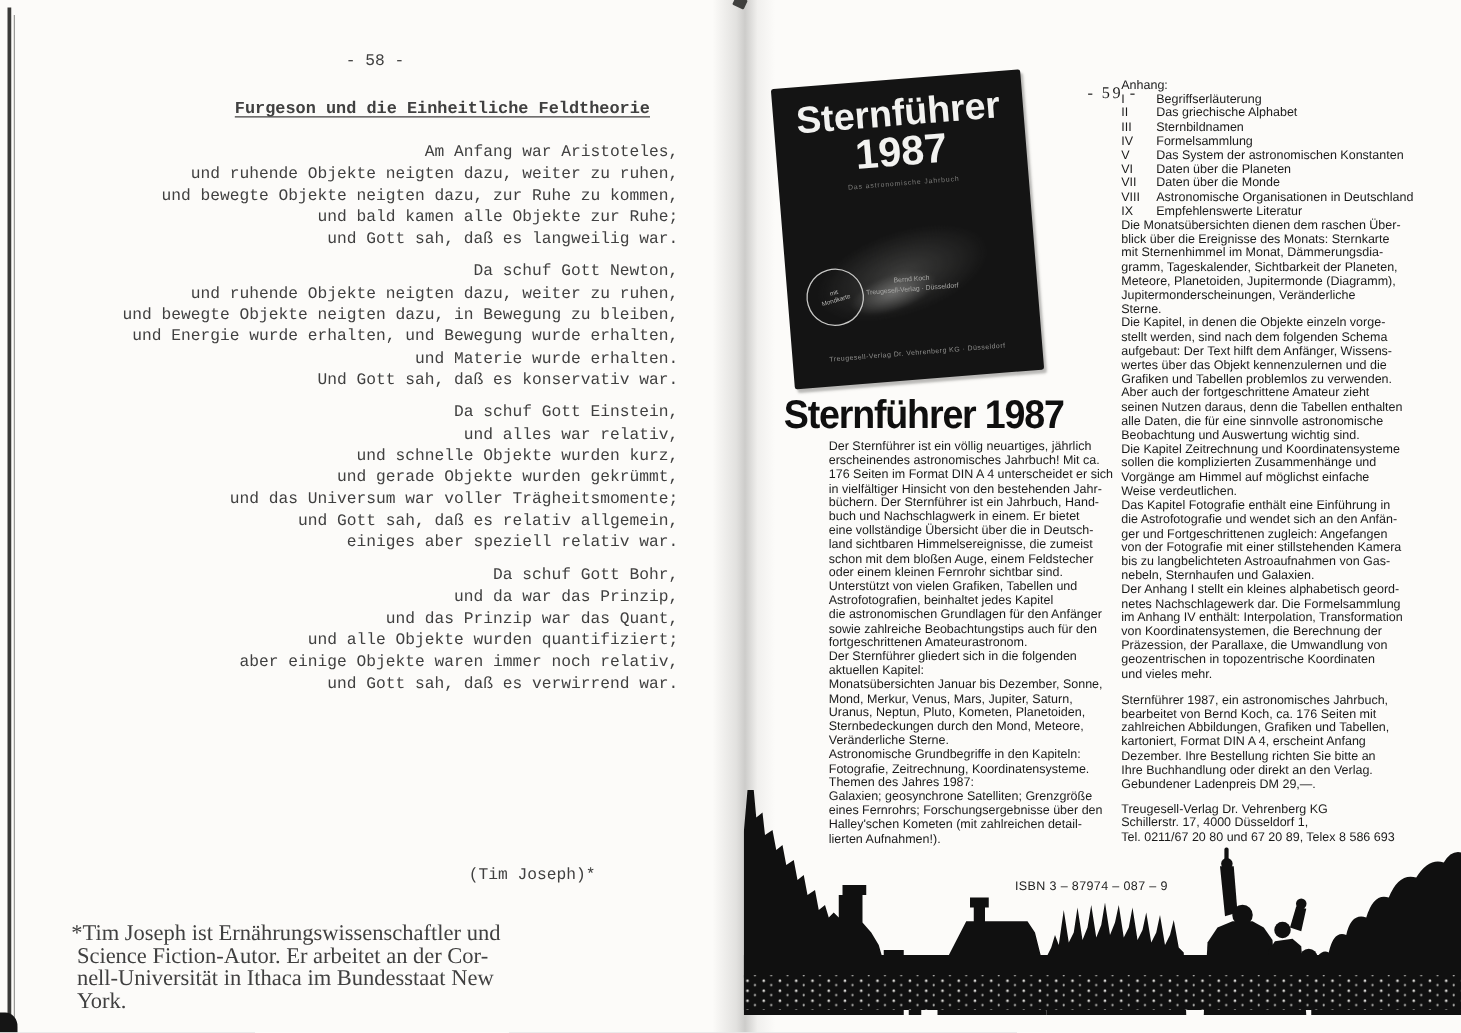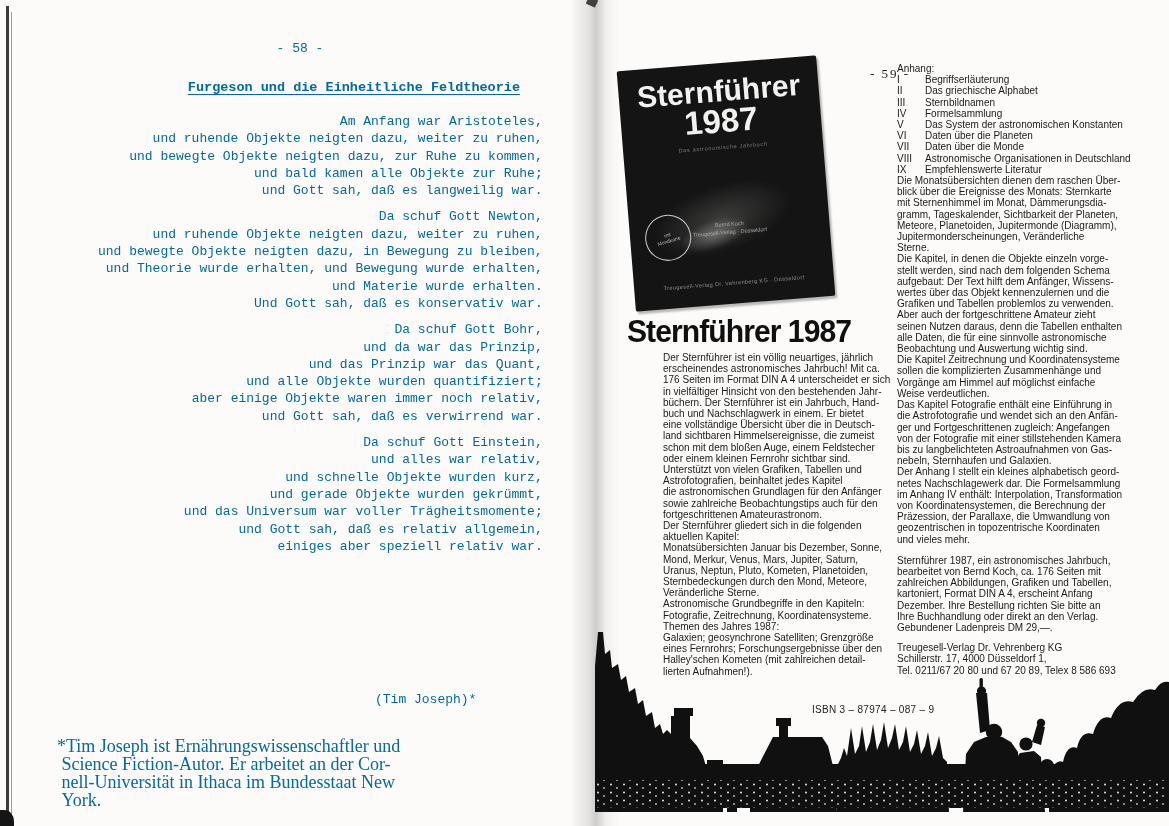--- a/index.html
+++ b/index.html
@@ -1,21 +1,21 @@
 <!DOCTYPE html>
 <html><head>
 <meta charset="utf-8">
 <style>
   html,body { margin:0; padding:0; background:#dedede; }
   #canvas {
     position:relative; width:1169px; height:826px; margin:0 auto;
     background:#fcfbf9; overflow:hidden;
     font-family:"Liberation Sans", sans-serif; color:#1a1a1a;
   }
-  .mono { font-family:"Liberation Mono","DejaVu Sans Mono",monospace; color:#0369a1; }
+  .mono { font-family:"Liberation Mono","DejaVu Sans Mono",monospace; color:#404040; }
 
   
   .edge-line-a { position:absolute; left:6px; top:6px; width:3px; height:818px; background:#3a3a38; }
   .edge-line-b { position:absolute; left:11px; top:12px; width:1px; height:808px; background:#9a9a98; }
   .corner-blob { position:absolute; left:0; top:810px; width:14px; height:16px; background:#151515; border-radius:0 70% 0 0; }
   .top-mark { position:absolute; left:587px; top:-2px; width:10px; height:8px; background:#3c3c3a; transform:rotate(25deg); border-radius:1px; }
   .gutter {
     position:absolute; left:570px; top:0; width:50px; height:826px;
     background:linear-gradient(90deg, rgba(90,90,88,0) 0%, rgba(90,90,88,0.16) 38%,
       rgba(70,70,68,0.26) 52%, rgba(90,90,88,0.07) 72%, rgba(90,90,88,0) 100%);
@@ -87,36 +87,36 @@
     <div class="lp-poem mono">
 
     <p>Am Anfang war Aristoteles,
 und ruhende Objekte neigten dazu, weiter zu ruhen,
 und bewegte Objekte neigten dazu, zur Ruhe zu kommen,
 und bald kamen alle Objekte zur Ruhe;
 und Gott sah, daß es langweilig war.</p>
         <p>Da schuf Gott Newton,
 und ruhende Objekte neigten dazu, weiter zu ruhen,
 und bewegte Objekte neigten dazu, in Bewegung zu bleiben,
-und Theorie wurde erhalten, und Bewegung wurde erhalten,
+und Energie wurde erhalten, und Bewegung wurde erhalten,
 und Materie wurde erhalten.
 Und Gott sah, daß es konservativ war.</p>
-        <p>Da schuf Gott Bohr,
-und da war das Prinzip,
-und das Prinzip war das Quant,
-und alle Objekte wurden quantifiziert;
-aber einige Objekte waren immer noch relativ,
-und Gott sah, daß es verwirrend war.</p>
         <p>Da schuf Gott Einstein,
 und alles war relativ,
 und schnelle Objekte wurden kurz,
 und gerade Objekte wurden gekrümmt,
 und das Universum war voller Trägheitsmomente;
 und Gott sah, daß es relativ allgemein,
 einiges aber speziell relativ war.</p>
+        <p>Da schuf Gott Bohr,
+und da war das Prinzip,
+und das Prinzip war das Quant,
+und alle Objekte wurden quantifiziert;
+aber einige Objekte waren immer noch relativ,
+und Gott sah, daß es verwirrend war.</p>
       </div>
     <div class="lp-attribution mono">(Tim Joseph)*</div>
     <div class="lp-footnote mono">*Tim Joseph ist Ernährungswissenschaftler und
  Science Fiction-Autor. Er arbeitet an der Cor-
  nell-Universität in Ithaca im Bundesstaat New
  York.</div>
   </div>
 
   <div>
     <div class="rp-pagenum">- 59 -</div>

